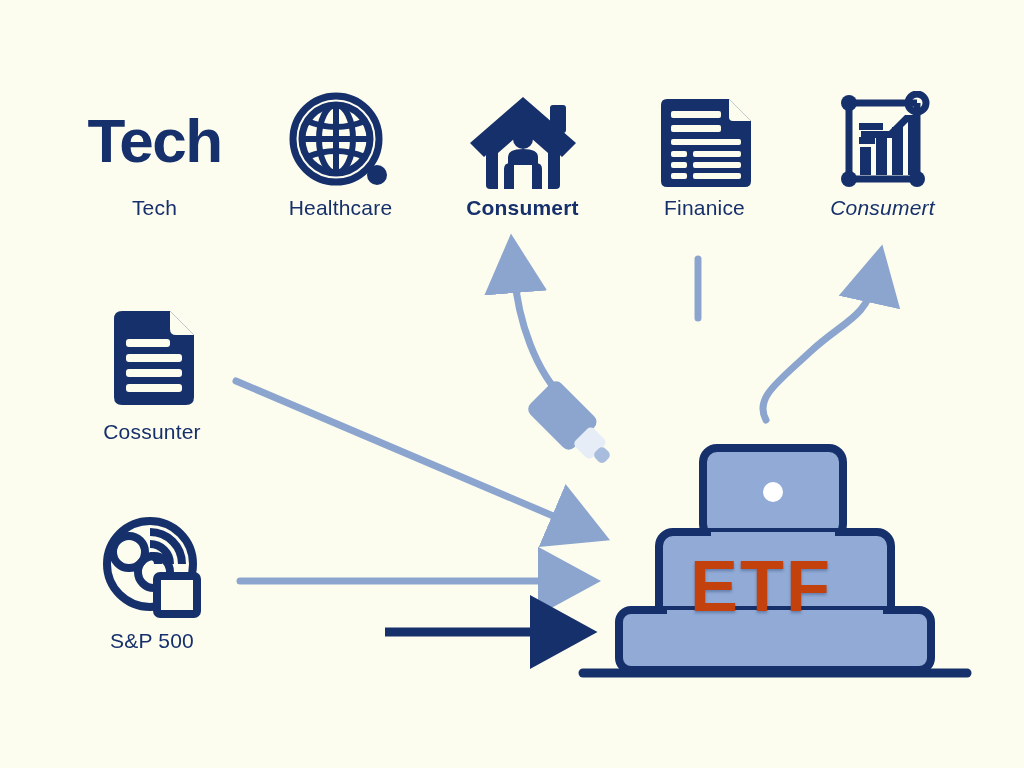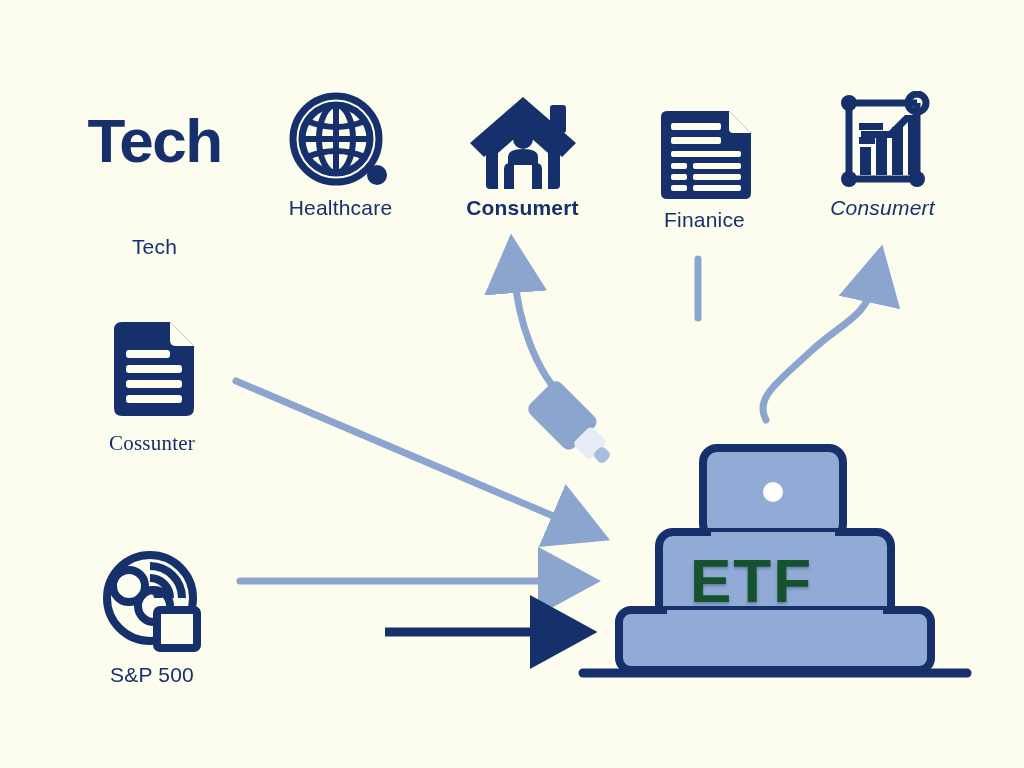--- a/index.html
+++ b/index.html
@@ -50,35 +50,35 @@
   svg.overlay {
     position: absolute;
     left: 0;
     top: 0;
     width: 1024px;
     height: 768px;
     pointer-events: none;
   }
   .etf-text {
     position: absolute;
-    color: #14532d;
-    font-size: 62px;
+    color: #c2410c;
+    font-size: 72px;
     font-weight: bold;
     letter-spacing: 2px;
     left: 690px;
     top: 545px;
     text-shadow: 0 2px 3px rgba(20,40,90,0.35);
   }
 </style>
 </head>
 <body>
 
 <div id="canvas">
 
-  <div class="node" style="left:72px; top:96px; width:165px;gap:39px;">
+  <div class="node" style="left:72px; top:96px; width:165px;">
     <div class="glyph" style="height:90px;">
       <span class="wordmark">Tech</span>
     </div>
     <div class="label">Tech</div>
   </div>
 
   <div class="node" style="left:258px; top:96px; width:165px;">
     <div class="glyph" style="height:90px;">
       <svg width="104" height="100" viewBox="0 0 104 100">
         <g fill="none" stroke="#16306b">
@@ -112,21 +112,21 @@
         </g>
         <g fill="#16306b">
           <circle cx="59" cy="48" r="10"></circle>
           <path d="M44 66 Q44 58 59 58 Q74 58 74 66 L74 98 L68 98 L68 74 L50 74 L50 98 L44 98 Z"></path>
         </g>
       </svg>
     </div>
     <div class="label bold">Consumert</div>
   </div>
 
-  <div class="node" style="left:622px; top:108px; width:165px;">
+  <div class="node" style="left:622px; top:96px; width:165px;">
     <div class="glyph" style="height:90px;">
       <svg width="108" height="100" viewBox="0 0 108 100">
         <path d="M10 14 Q10 8 16 8 L78 8 L100 30 L100 90 Q100 96 94 96 L16 96 Q10 96 10 90 Z" fill="#16306b"></path>
         <path d="M78 8 L100 30 L82 30 Q78 30 78 26 Z" fill="#fdfdef"></path>
         <g fill="#fdfdef">
           <rect x="20" y="20" width="50" height="7" rx="2"></rect>
           <rect x="20" y="34" width="50" height="7" rx="2"></rect>
           <rect x="20" y="48" width="70" height="6" rx="2"></rect>
           <rect x="20" y="60" width="16" height="6" rx="2"></rect>
           <rect x="42" y="60" width="48" height="6" rx="2"></rect>
@@ -162,37 +162,37 @@
           <rect x="77" y="30" width="6" height="54"></rect>
           <path d="M28 32 L52 32 L52 39 L28 39 Z"></path>
           <path d="M28 46 L44 46 L44 53 L28 53 Z"></path>
           <path d="M30 40 L58 40 L74 24 L86 24 L86 31 L77 31 L61 47 L30 47 Z"></path>
         </g>
       </svg>
     </div>
     <div class="label">Consumert</div>
   </div>
 
-  <div class="node" style="left:72px; top:316px; width:160px;font-family:Liberation Serif, serif;">
+  <div class="node" style="left:72px; top:305px; width:160px;">
     <div class="glyph" style="height:105px;">
       <svg width="105" height="105" viewBox="0 0 105 105">
         <path d="M14 14 Q14 6 22 6 L70 6 L94 30 L94 92 Q94 100 86 100 L22 100 Q14 100 14 92 Z" fill="#16306b"></path>
         <path d="M70 6 L94 30 L76 30 Q70 30 70 24 Z" fill="#fdfdef"></path>
         <g fill="#fdfdef">
           <rect x="26" y="34" width="44" height="8" rx="3"></rect>
           <rect x="26" y="49" width="56" height="8" rx="3"></rect>
           <rect x="26" y="64" width="56" height="8" rx="3"></rect>
           <rect x="26" y="79" width="56" height="8" rx="3"></rect>
         </g>
       </svg>
     </div>
     <div class="label">Cossunter</div>
   </div>
 
-  <div class="node" style="left:72px; top:548px; width:160px;">
+  <div class="node" style="left:72px; top:514px; width:160px;">
     <div class="glyph" style="height:105px;">
       <svg width="110" height="105" viewBox="0 0 110 105">
         <g fill="none" stroke="#16306b" stroke-width="8">
           <circle cx="53" cy="50" r="43"></circle>
           <path d="M53 18 A32 32 0 0 1 85 50"></path>
           <path d="M53 30 A20 20 0 0 1 73 50"></path>
           <path d="M53 42 A8 8 0 0 1 61 50"></path>
         </g>
         <circle cx="32" cy="38" r="16" fill="none" stroke="#16306b" stroke-width="8"></circle>
         <circle cx="57" cy="58" r="16" fill="none" stroke="#16306b" stroke-width="8"></circle>

